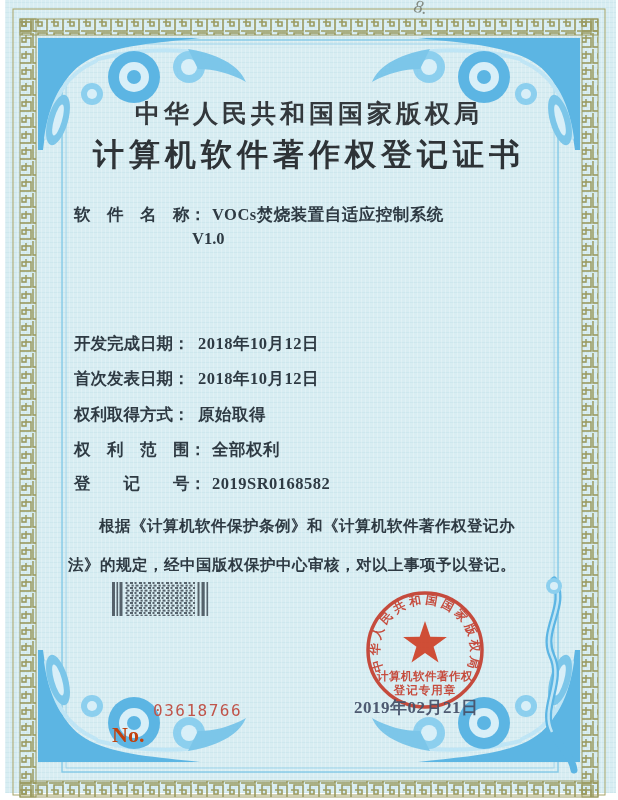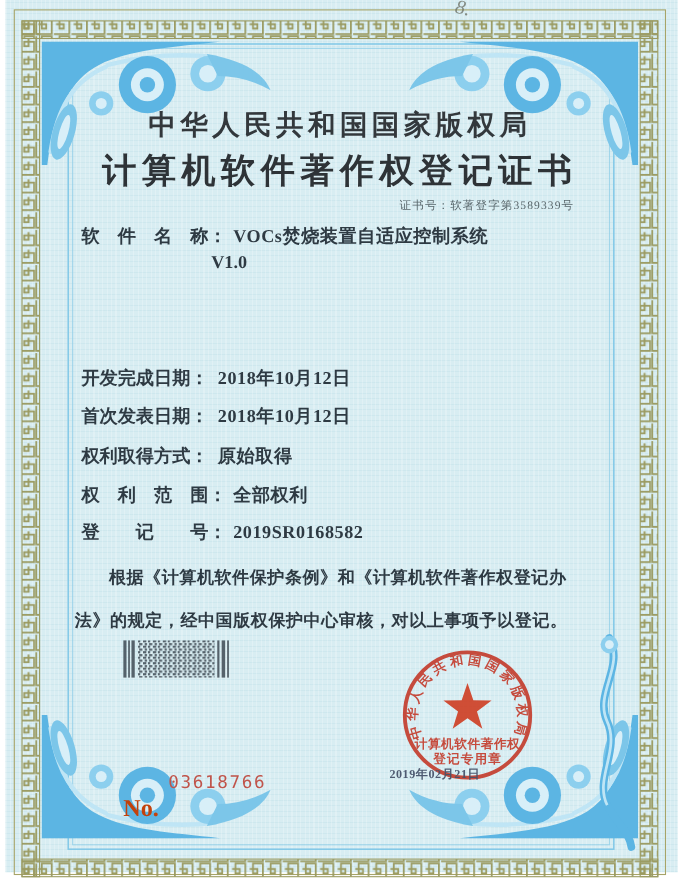--- a/index.html
+++ b/index.html
@@ -21,21 +21,21 @@
   .flabel{display:inline-block;min-width:118px;}
   .fvalue{display:inline-block;margin-left:6px;letter-spacing:.5px;}
   .fvalue2{left:192px;font-size:16.5px;color:#2e3a43;font-weight:600;text-align:center;}
   
   .statement{left:68px;top:506px;width:448px;font-size:15.5px;line-height:39px;
              color:#2e3a43;font-weight:600;text-indent:2em;letter-spacing:.5px;}
   
   .serial-prefix{left:112px;top:698px;font-size:22px;font-weight:bold;color:#c2410c;margin-top:24px;}
   .serial-number{left:153px;top:701px;font-size:16px;color:#c0544a;letter-spacing:1.5px;
                  font-family:"DejaVu Sans Mono","Liberation Mono",monospace;}
-  .issue-date{left:354px;top:696px;font-size:11px;font-weight:bold;color:#47536b;
+  .issue-date{left:354px;top:696px;font-size:17px;font-weight:bold;color:#47536b;
               letter-spacing:.5px;opacity:.95;z-index:6;}
   .handwritten{left:414px;top:-3px;font-size:18px;font-style:italic;color:#70756a;
                transform:rotate(12deg);opacity:.8;}
   .seal-svg{left:358px;top:583px;z-index:5;opacity:.9;}
   .barcode-svg{left:112px;top:582px;}
   .frame-svg{left:0;top:0;}
   .content-layer{z-index:3;}
 </style>
 </head>
 <body>
@@ -86,21 +86,20 @@
 
     <use href="#flourish" transform="translate(38,38)"></use>
     <use href="#flourish" transform="translate(580,38) scale(-1,1)"></use>
     <use href="#flourish" transform="translate(38,762) scale(1,-1)"></use>
     <use href="#flourish" transform="translate(580,762) scale(-1,-1)"></use>
     <use href="#vswirl" transform="translate(532,580)"></use>
   </svg>
 
   <div class="abs content-layer authority">中华人民共和国国家版权局</div>
   <div class="abs content-layer cert-title">计算机软件著作权登记证书</div>
-  <div class="abs content-layer certno">证书号：软著登字第3589339号</div>
 
   <div class="abs frow" style="top:204px">
     <span class="flabel">软　件　名　称：</span><span class="fvalue">VOCs焚烧装置自适应控制系统</span>
   </div>
   <div class="abs fvalue2" style="top:229px">V1.0</div>
 
 
   <div class="abs frow" style="top:333px">
     <span class="flabel">开发完成日期：</span><span class="fvalue">2018年10月12日</span>
   </div>

